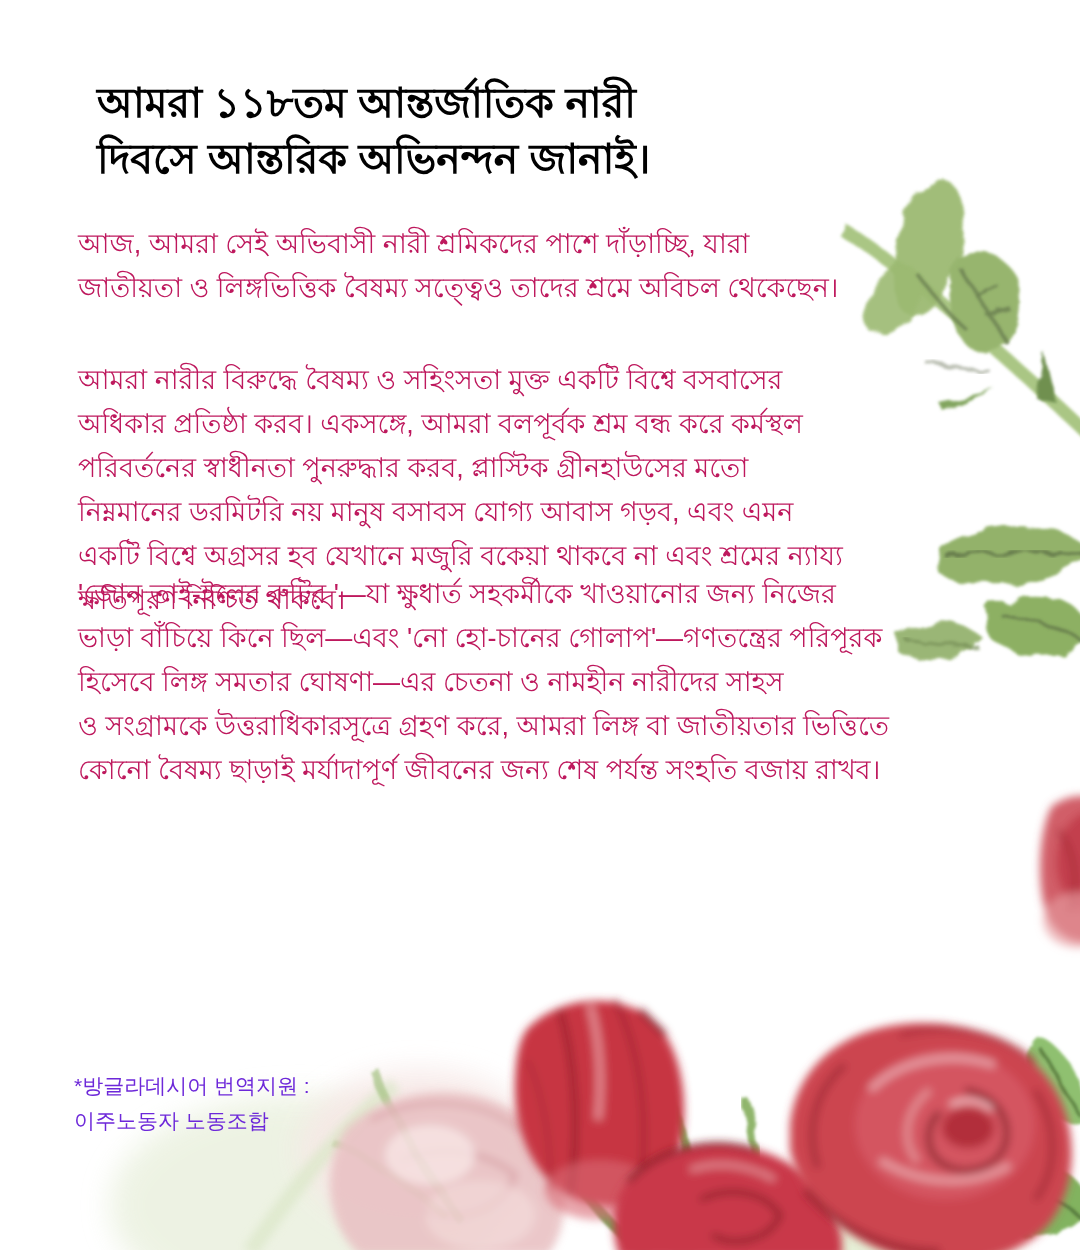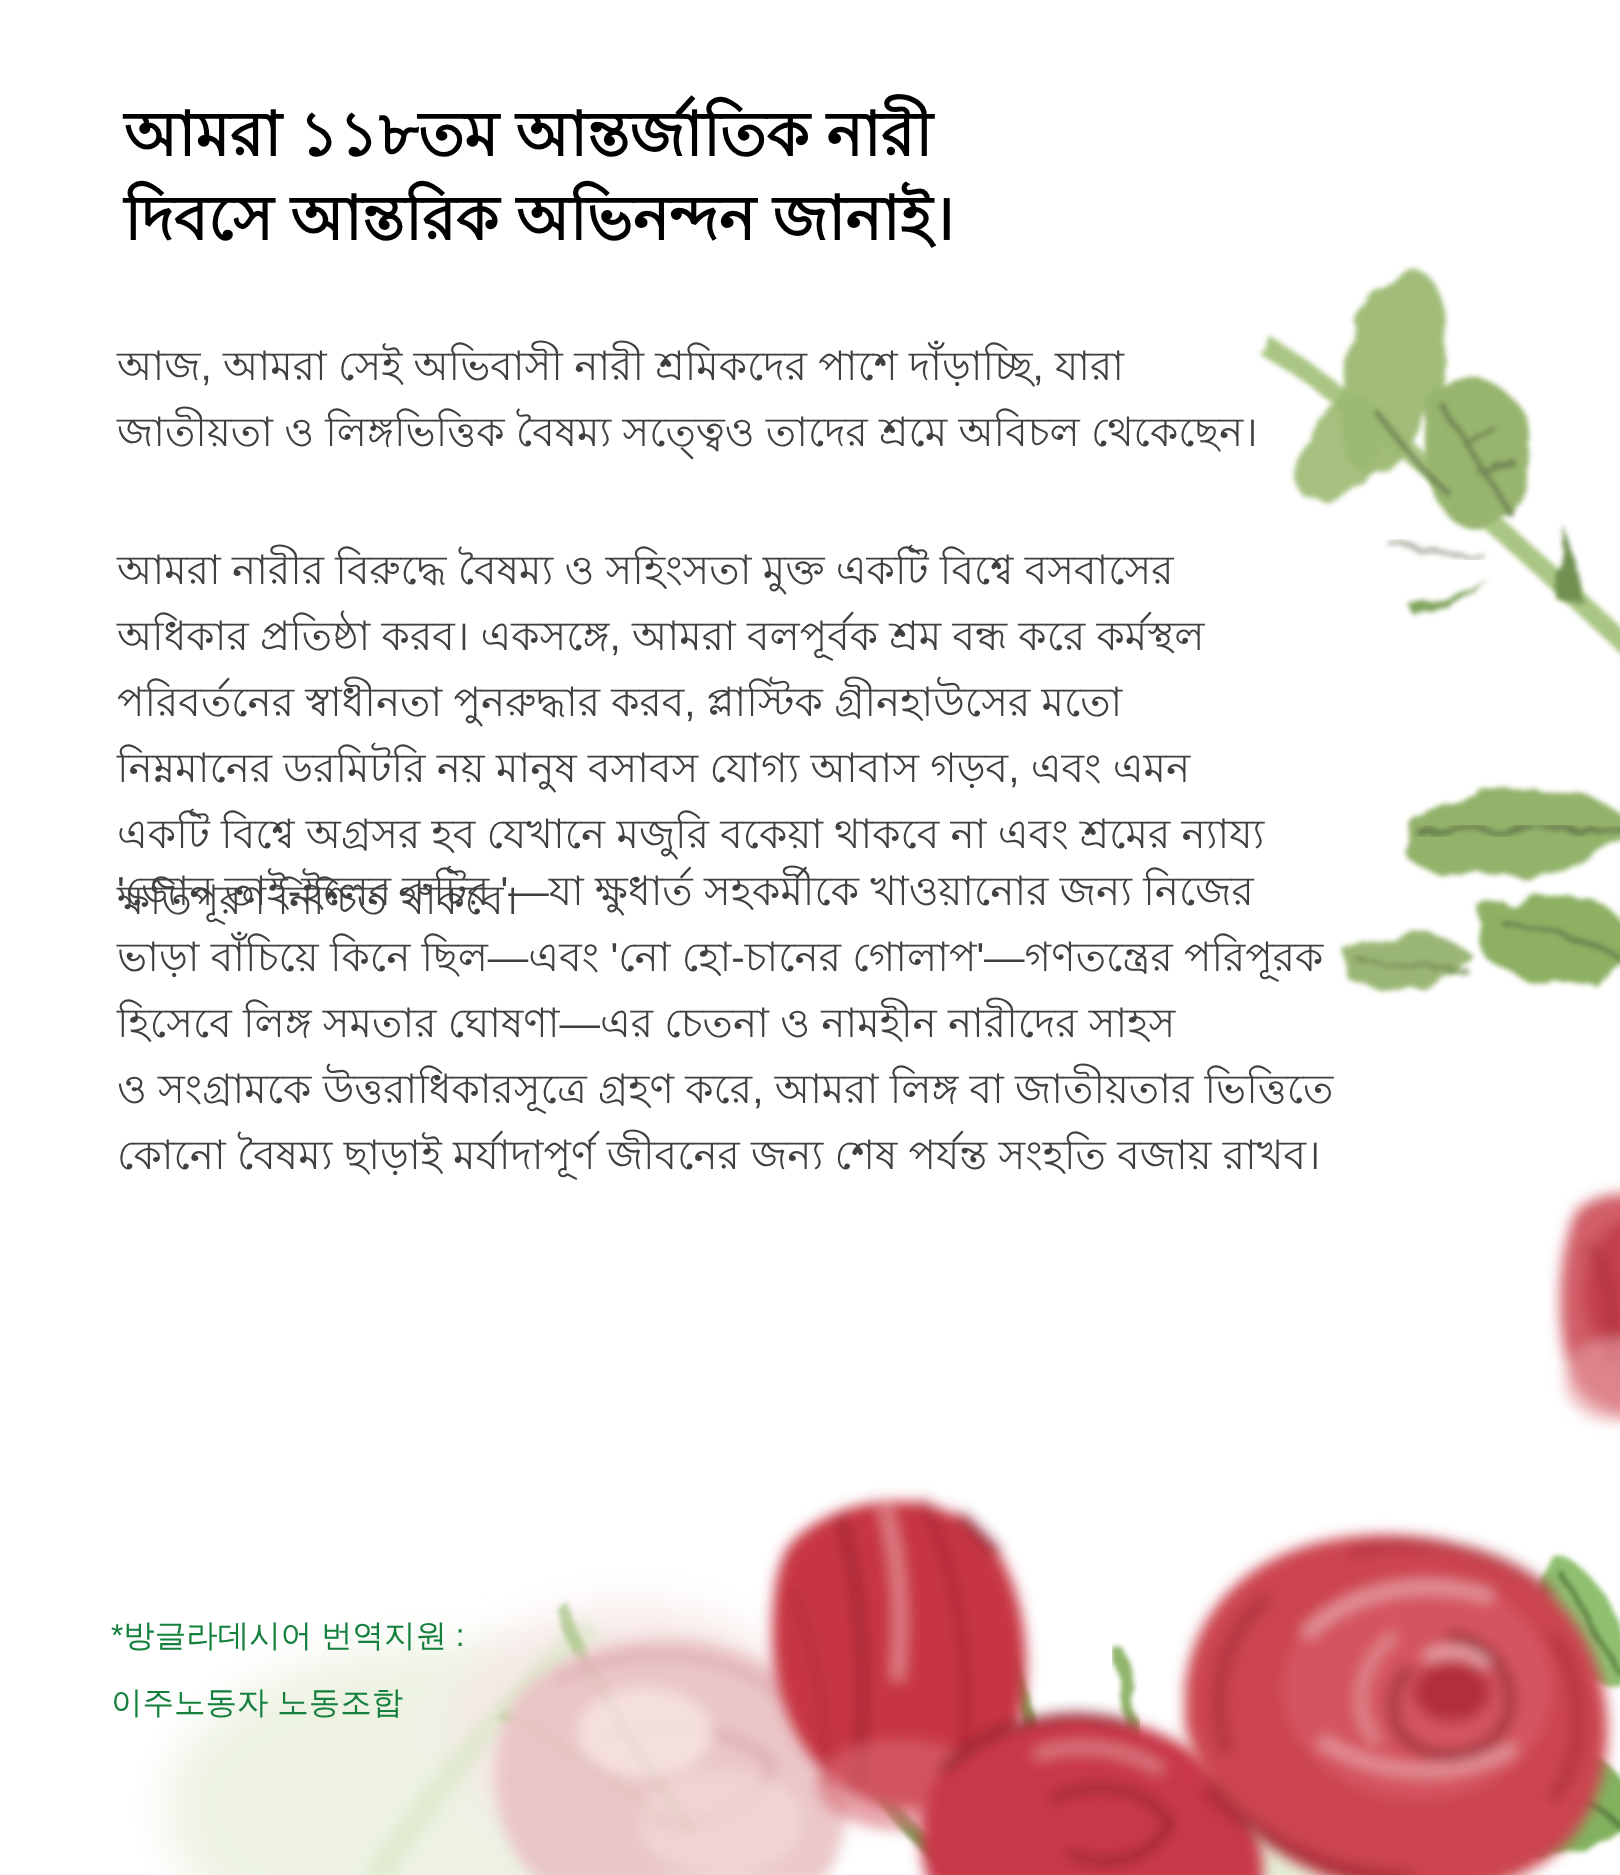--- a/index.html
+++ b/index.html
@@ -20,42 +20,42 @@
   .txt {
     position: absolute;
     white-space: pre-line;
     z-index: 5;
   }
   .title {
     left: 82px; top: 60px;
     font-size: 41px; font-weight: 700;
     line-height: 56px;
     letter-spacing: 0;
-    margin: 1px;
+    margin: 15px;
   }
   .body {
     font-size: 27px; font-weight: 400;
     line-height: 44px;
     margin: 0;
-    color: #404040;
+    color: #be185d;
   }
   .p1 { left: 78px; top: 222px; }
   .p2 { left: 78px; top: 358px; }
   .p3 { left: 78px; top: 572px; }
   .signature {
     left: 120px; top: 862px;
     font-size: 27px; font-weight: 700;
     line-height: 40px;
     color: #000;
   }
   .footnote {
     left: 74px; top: 1068px;
     font-size: 21px; font-weight: 400;
-    line-height: 45px;
-    color: #15803d;
+    line-height: 35px;
+    color: #6d28d9;
   }
 </style>
 </head>
 <body>
 
 <main class="page">
 
   <svg class="art" viewBox="0 0 1080 1250" aria-hidden="true">
     <defs>
       <filter id="wc" x="-30%" y="-30%" width="160%" height="160%">

